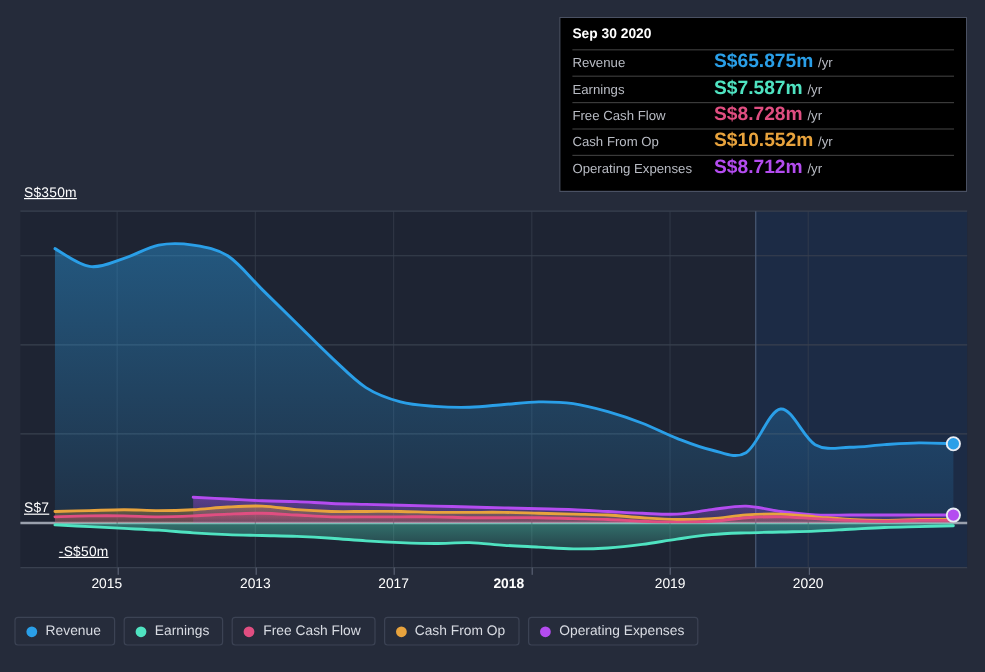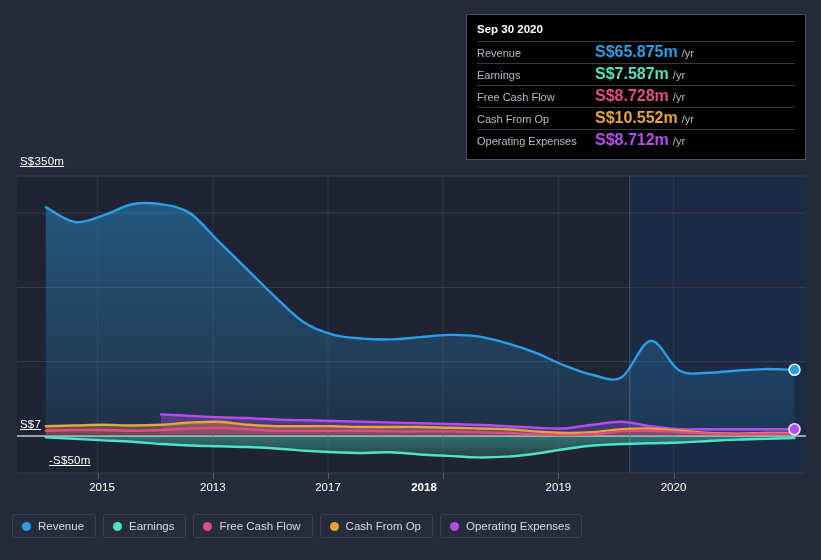--- a/index.html
+++ b/index.html
@@ -152,21 +152,21 @@
         <circle cx="794.481751824802" cy="429.1925" r="5.5" fill="#b44cf0" stroke="#e8ecf3" stroke-width="1.6"></circle>
       </svg>
   </div>
 
   <div class="ylabel top">S$350m</div>
   <div class="ylabel zero">S$7</div>
   <div class="ylabel neg">-S$50m</div>
 
   <div id="x-axis-labels">
       <div style="position: absolute; top: 473px; width: 1px; height: 6px; background: rgb(90, 98, 116); left: 97.6px;"></div>
-      <div class="xlabel" style="left: 102px;">2015</div>
+      <div class="xlabel" style="left: 89px;">2015</div>
       <div style="position: absolute; top: 473px; width: 1px; height: 6px; background: rgb(90, 98, 116); left: 212.8px;"></div>
       <div class="xlabel" style="left: 212.8px;">2013</div>
       <div style="position: absolute; top: 473px; width: 1px; height: 6px; background: rgb(90, 98, 116); left: 328px;"></div>
       <div class="xlabel" style="left: 328px;">2017</div>
       <div style="position: absolute; top: 473px; width: 1px; height: 6px; background: rgb(90, 98, 116); left: 443.2px;"></div>
       <div class="xlabel" style="left: 424px; font-weight: bold;">2018</div>
       <div style="position: absolute; top: 473px; width: 1px; height: 6px; background: rgb(90, 98, 116); left: 558.4px;"></div>
       <div class="xlabel" style="left: 558.4px;">2019</div>
       <div style="position: absolute; top: 473px; width: 1px; height: 6px; background: rgb(90, 98, 116); left: 673.5px;"></div>
       <div class="xlabel" style="left: 673.5px;">2020</div>

